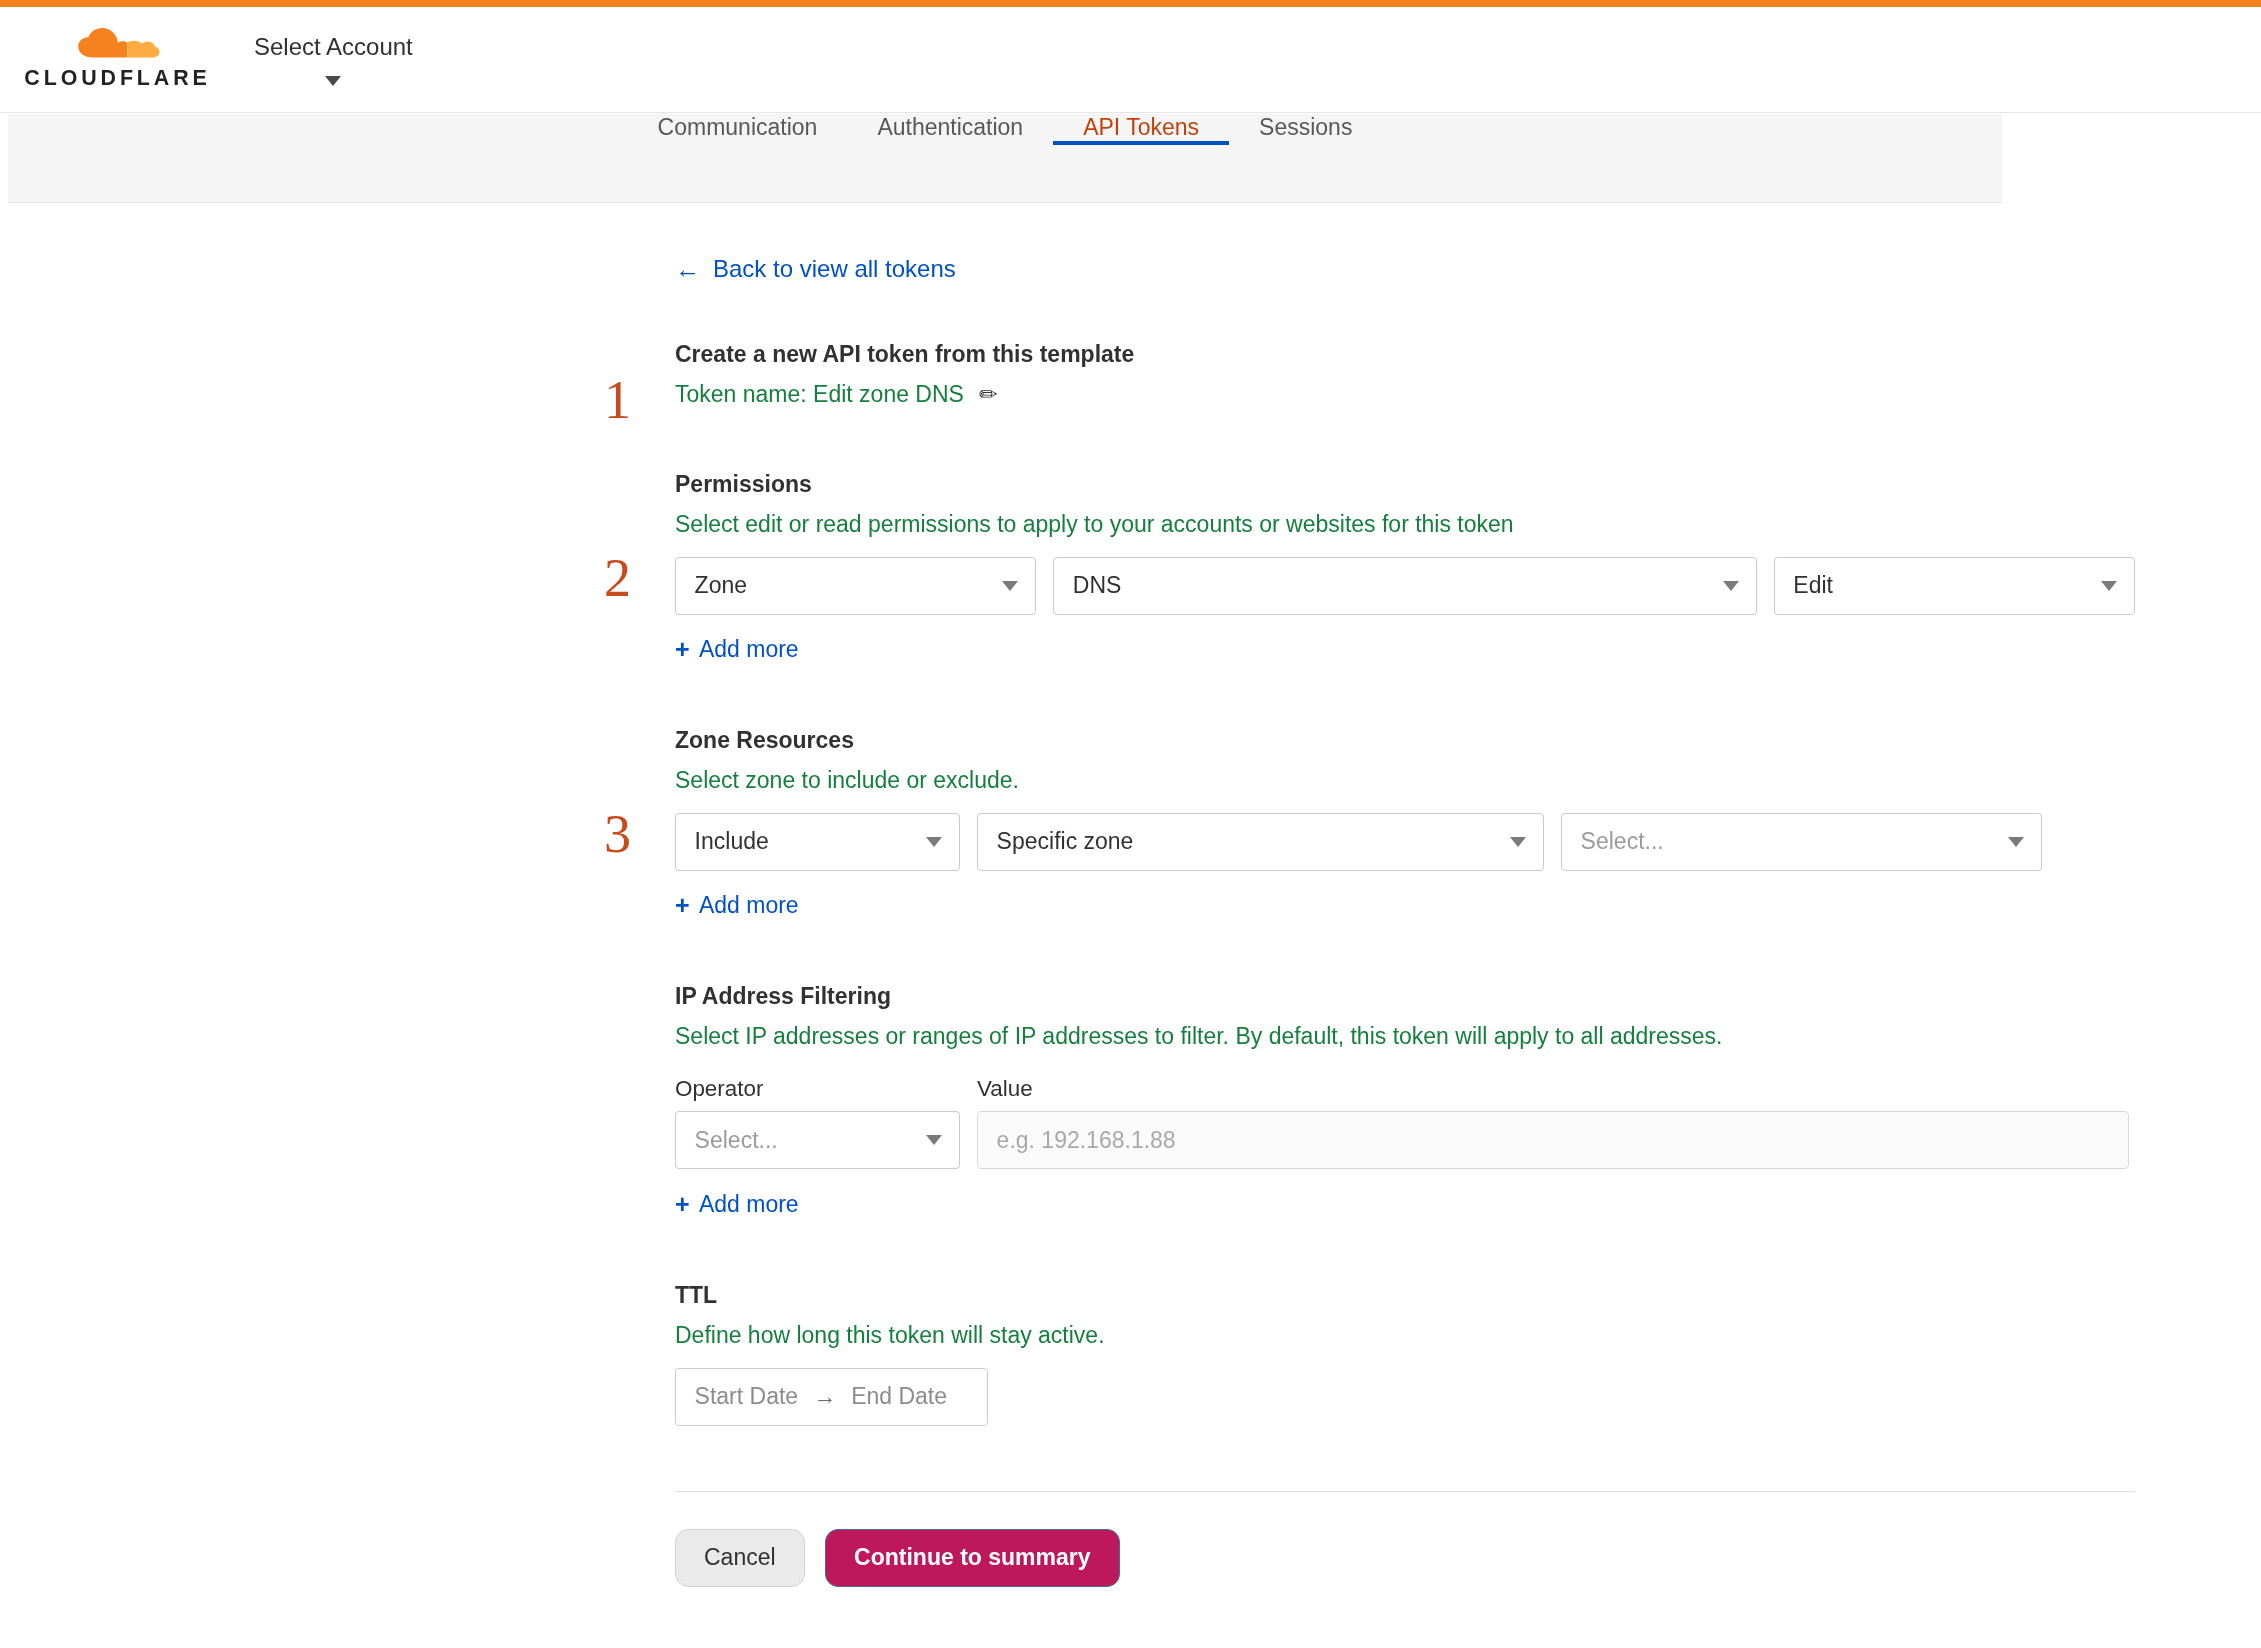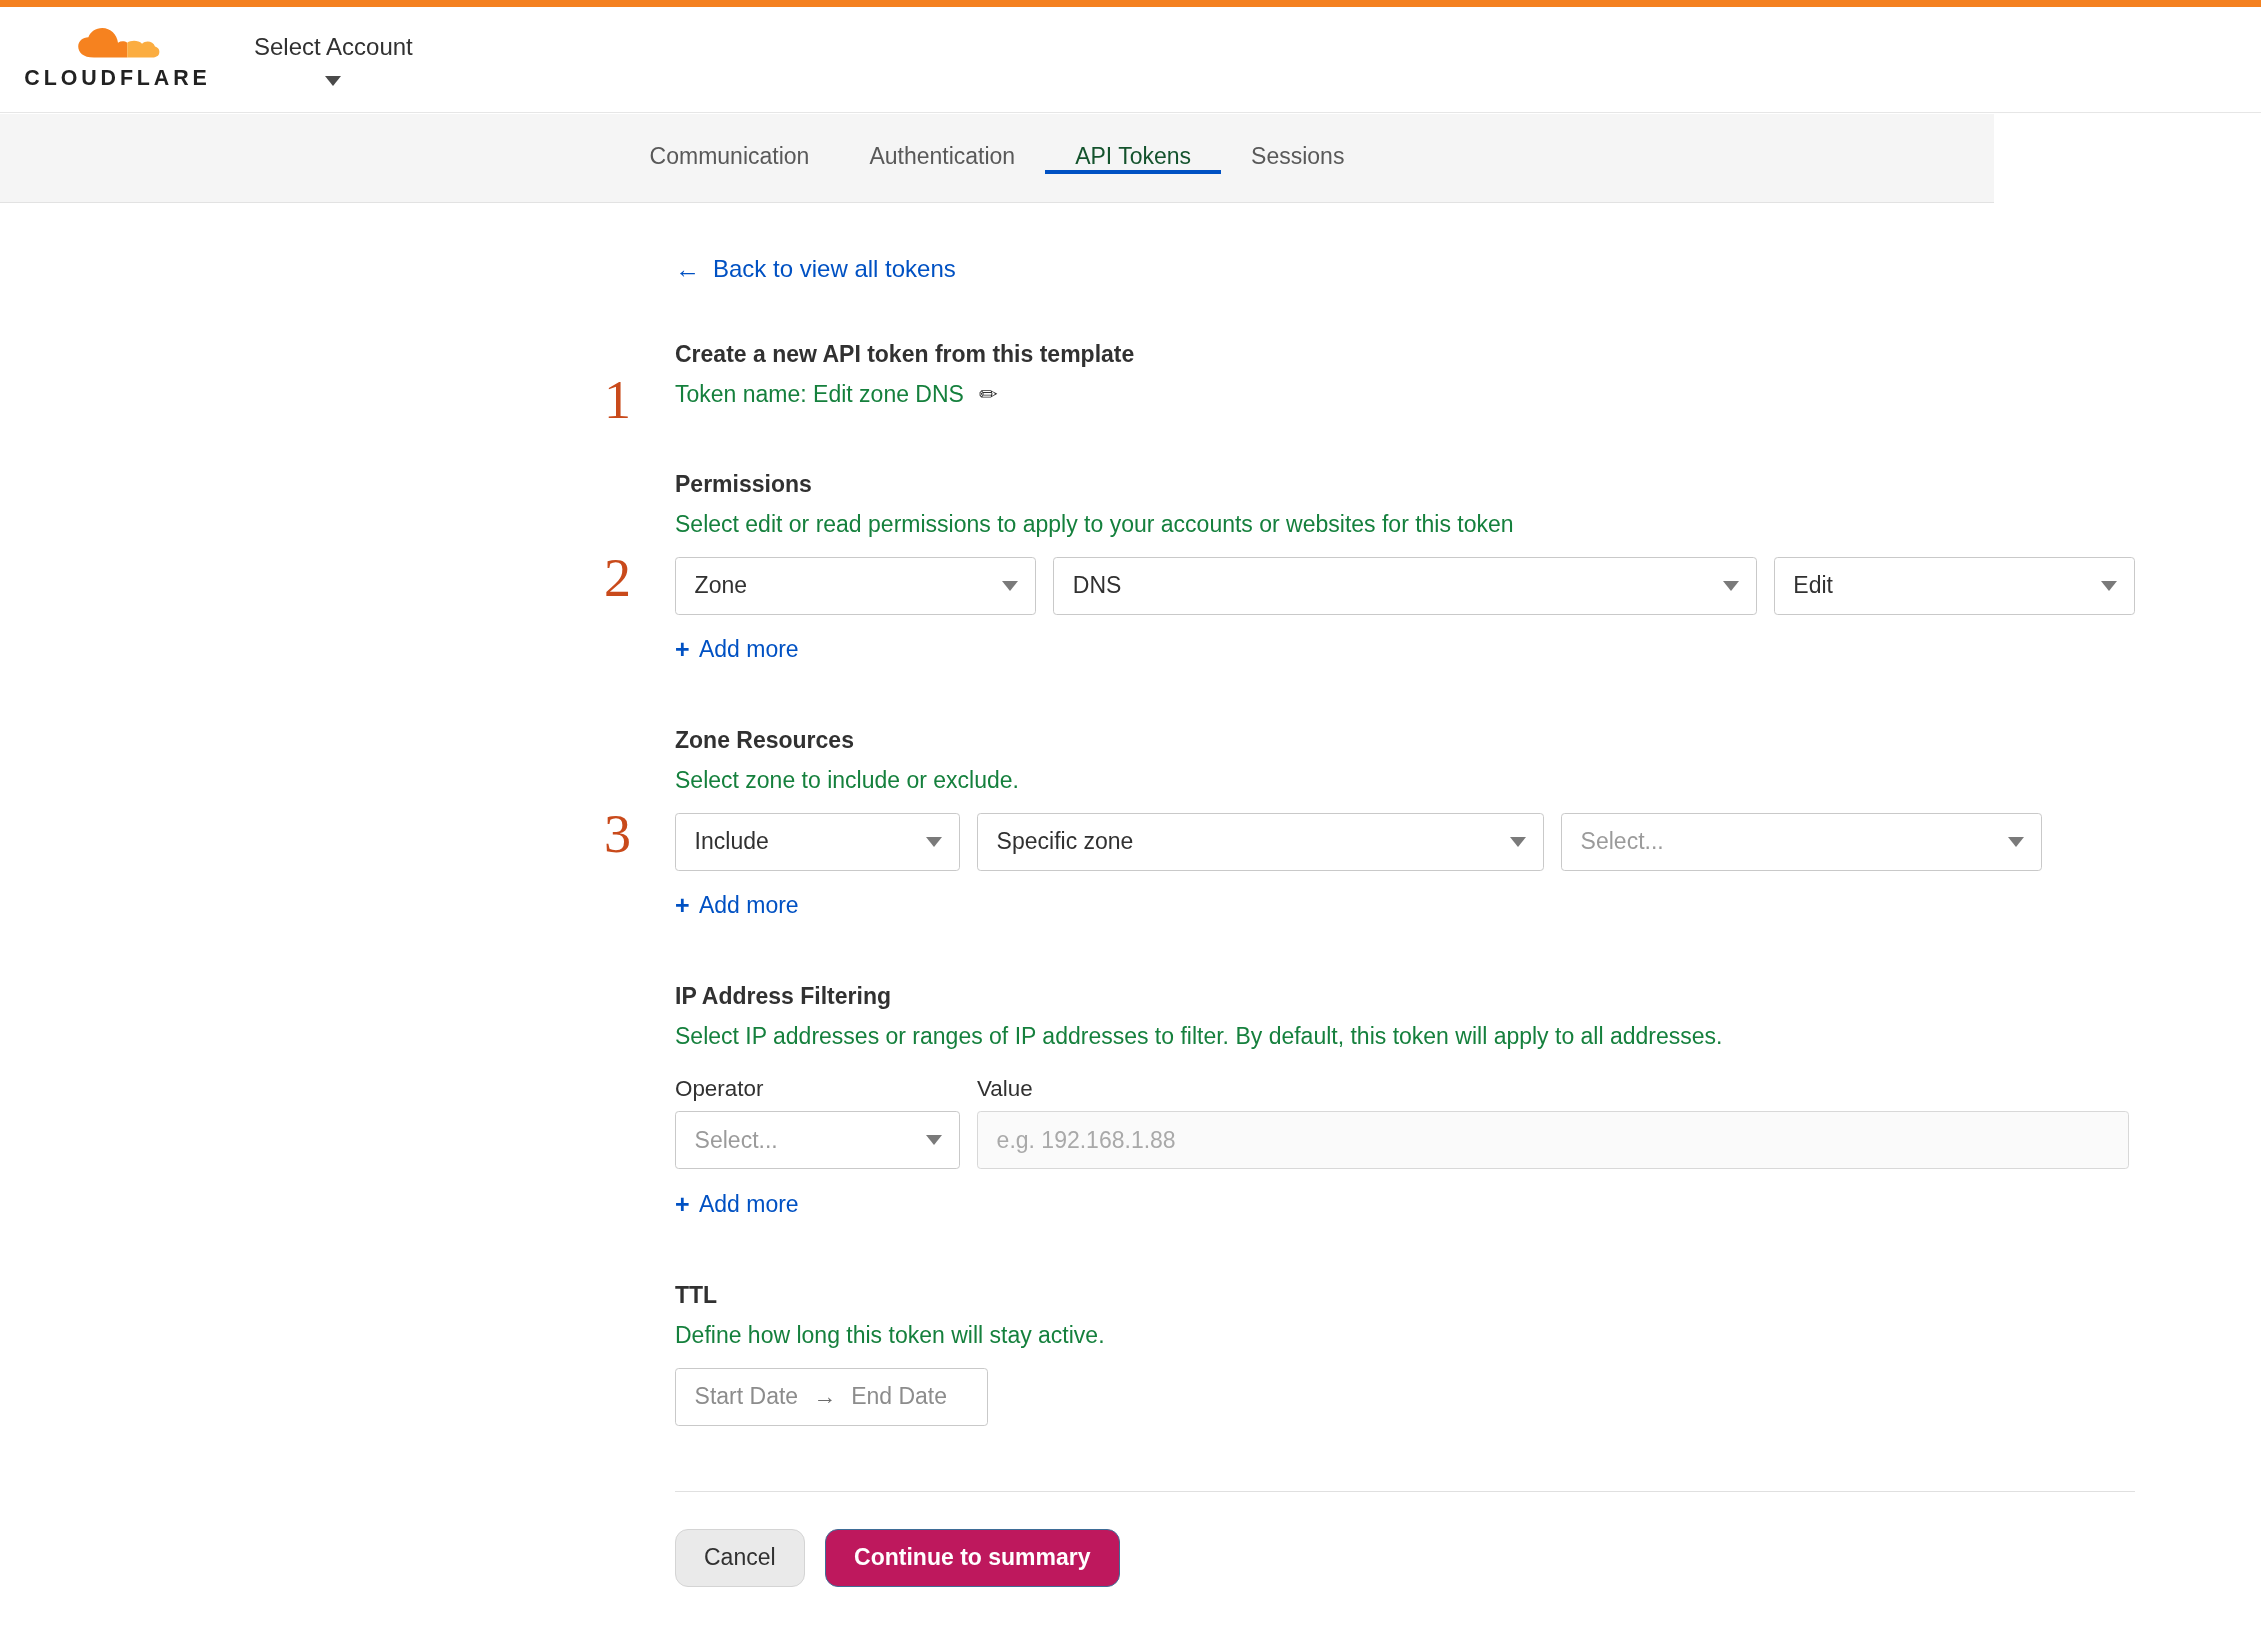--- a/index.html
+++ b/index.html
@@ -75,45 +75,45 @@
   .caret-down {
     width: 0; height: 0;
     border-left: 8.4px solid transparent;
     border-right: 8.4px solid transparent;
     border-top: 10.3px solid #4a4a4a;
   }
 
   
   .navbar {
     position: absolute;
-    top: 114px; left: 0;
+    top: 114px; left: 8px;
     width: 1994px;
     height: 89px;
     background: #f5f5f5;
     border-bottom: 0.9px solid #e2e2e2;
     display: flex;
     justify-content: center;
-    align-items: center;
+    align-items: flex-start;
   }
   .navtabs {
     display: flex;
     align-items: stretch;
     gap: 0px;
   }
   .navtab {
     display: flex;
     align-items: center;
     padding: 0 30px;
     font-size: 23px;
     color: #595959;
     cursor: pointer;
     border-bottom: 4.7px solid transparent;
   }
   .navtab.active {
-    color: #14532d;
+    color: #c2410c;
     border-bottom: 4.7px solid #0051c3;
   }
 
   
   .content {
     position: absolute;
     top: 203px; left: 0;
     width: 2262px;
   }
   .inner {

